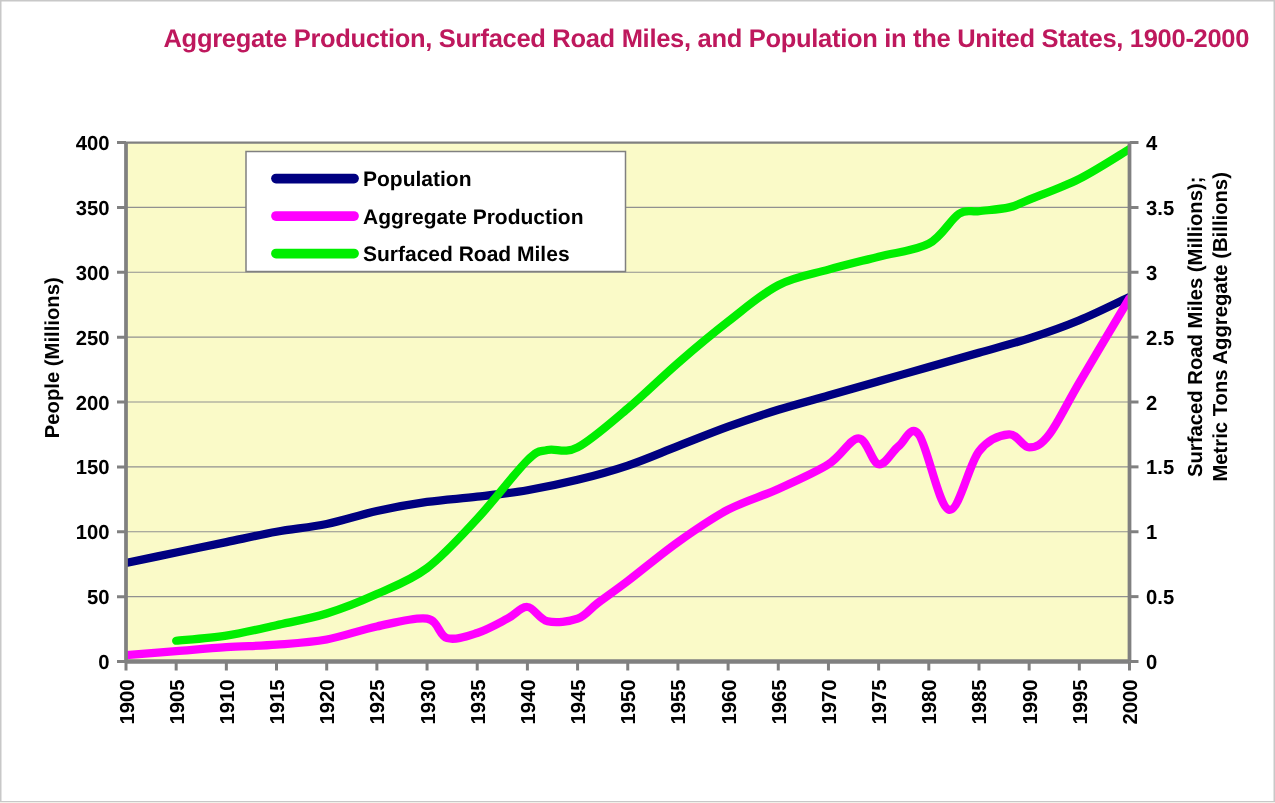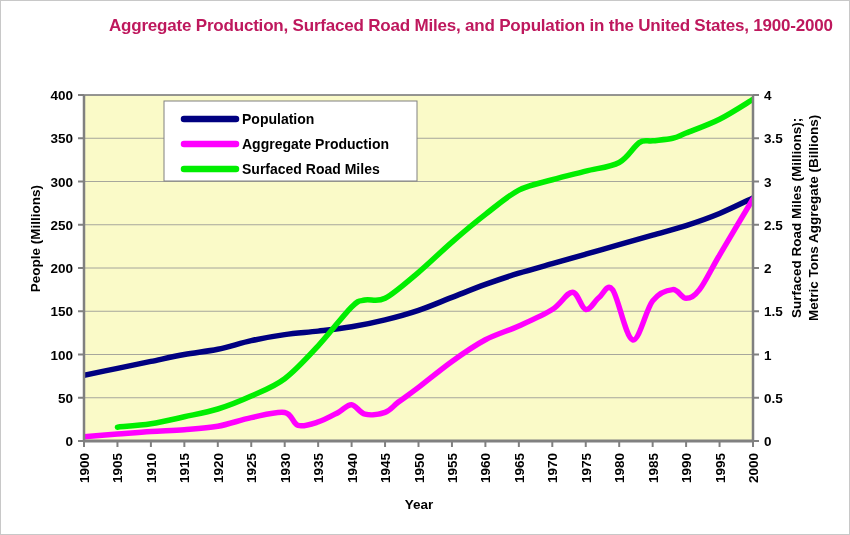--- a/index.html
+++ b/index.html
@@ -200,15 +200,14 @@
         <text x="241" y="148" class="legend-text">Aggregate Production</text>
         <line x1="183" y1="168" x2="235" y2="168" stroke="#00EE00" stroke-width="6.5" stroke-linecap="round"></line>
         <text x="241" y="173" class="legend-text">Surfaced Road Miles</text>
       </g>
   </svg>
 
   <div class="axis-title" id="ylabel-left">People (Millions)</div>
   <div class="axis-title" id="ylabel-right">
     <span>Surfaced Road Miles (Millions); Metric Tons Aggregate (Billions)</span>
   </div>
-  <div class="axis-title" id="xlabel">Year</div>
 
 </div>
 
 </body></html>

